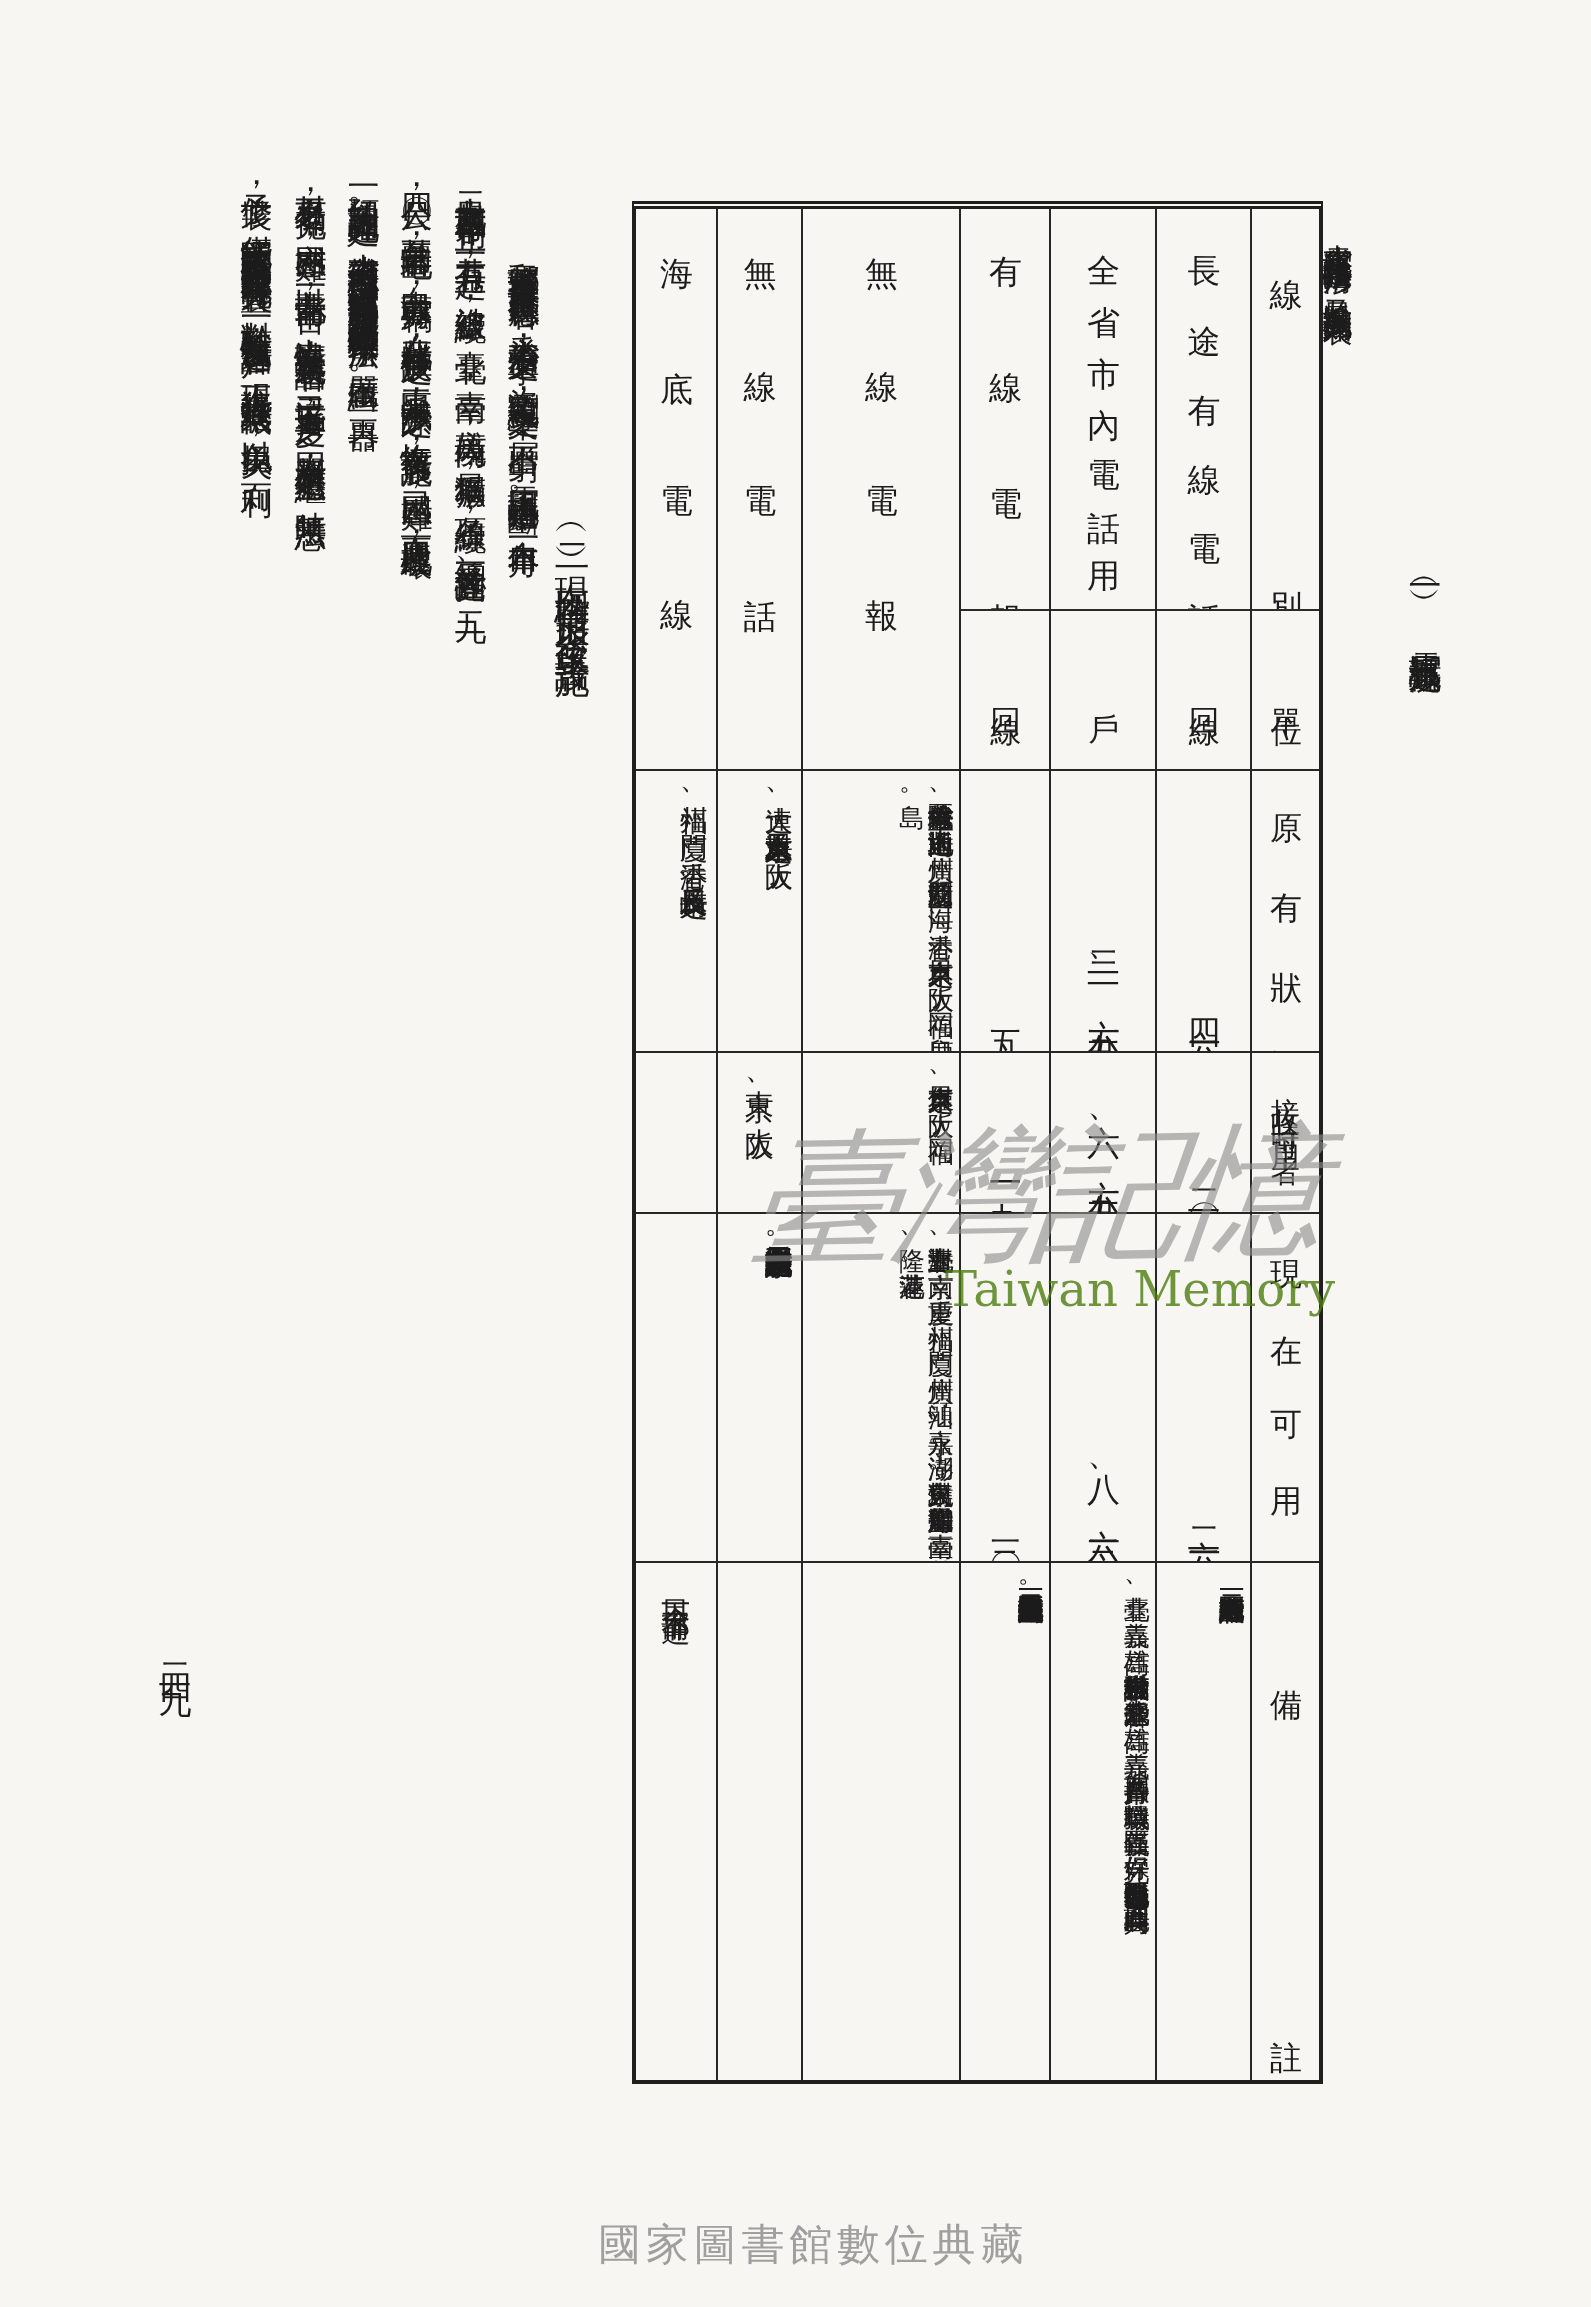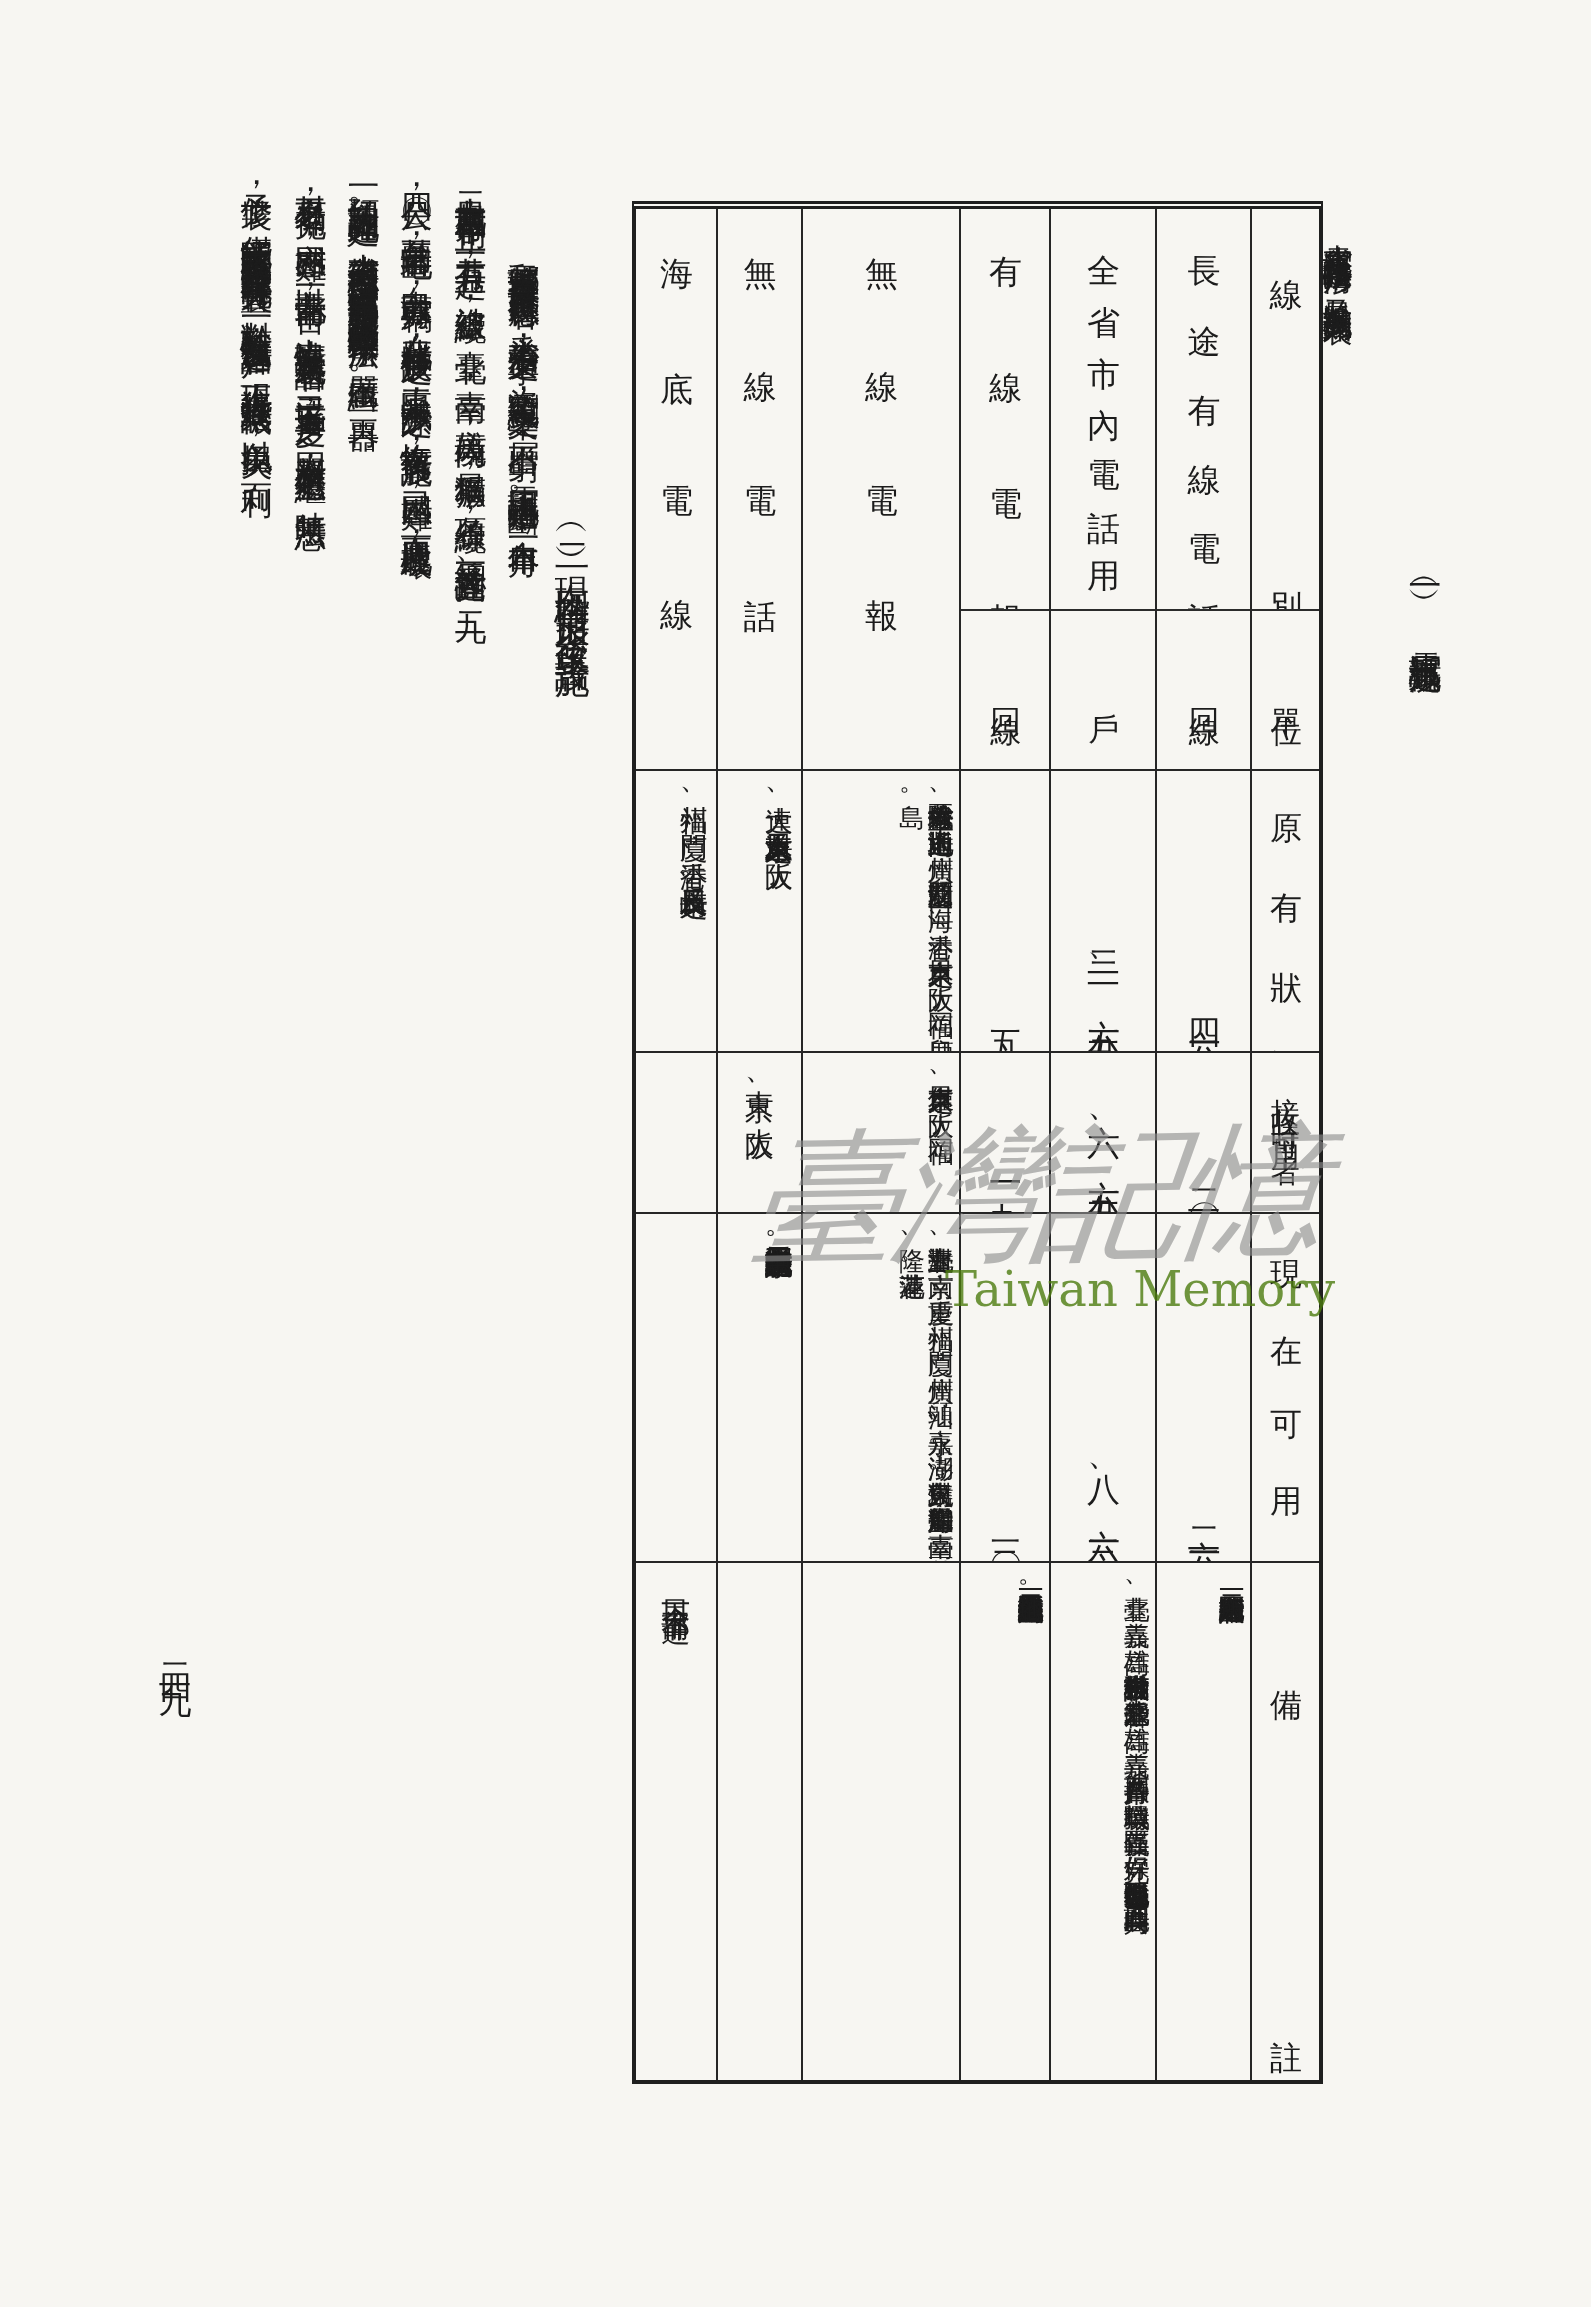--- a/index.html
+++ b/index.html
@@ -256,15 +256,16 @@
   <div class="pcol v" style="left:282px">材之不易補充，亦感困難，以臺北一市而言，申請恢復及新裝電話者，已達二千五百戶之多，因新器材之供應不繼，一時無法悉</div>
   <div class="pcol v" style="left:228px">予修裝，僅能擇軍政機關及工廠會社學校醫院等先行裝置，對於一時無法恢復通話各戶，現正進行撤收其話機，以免損失，而利</div>
 
   <div id="pageno" class="abs v">二四九</div>
 
   <div id="wm" class="abs">
     <div class="script">臺灣記憶</div>
     <div class="latin">Taiwan Memory</div>
   </div>
 
+  <div id="footer" class="abs">國家圖書館數位典藏</div>
 
 </div>
 
 
 </body></html>

